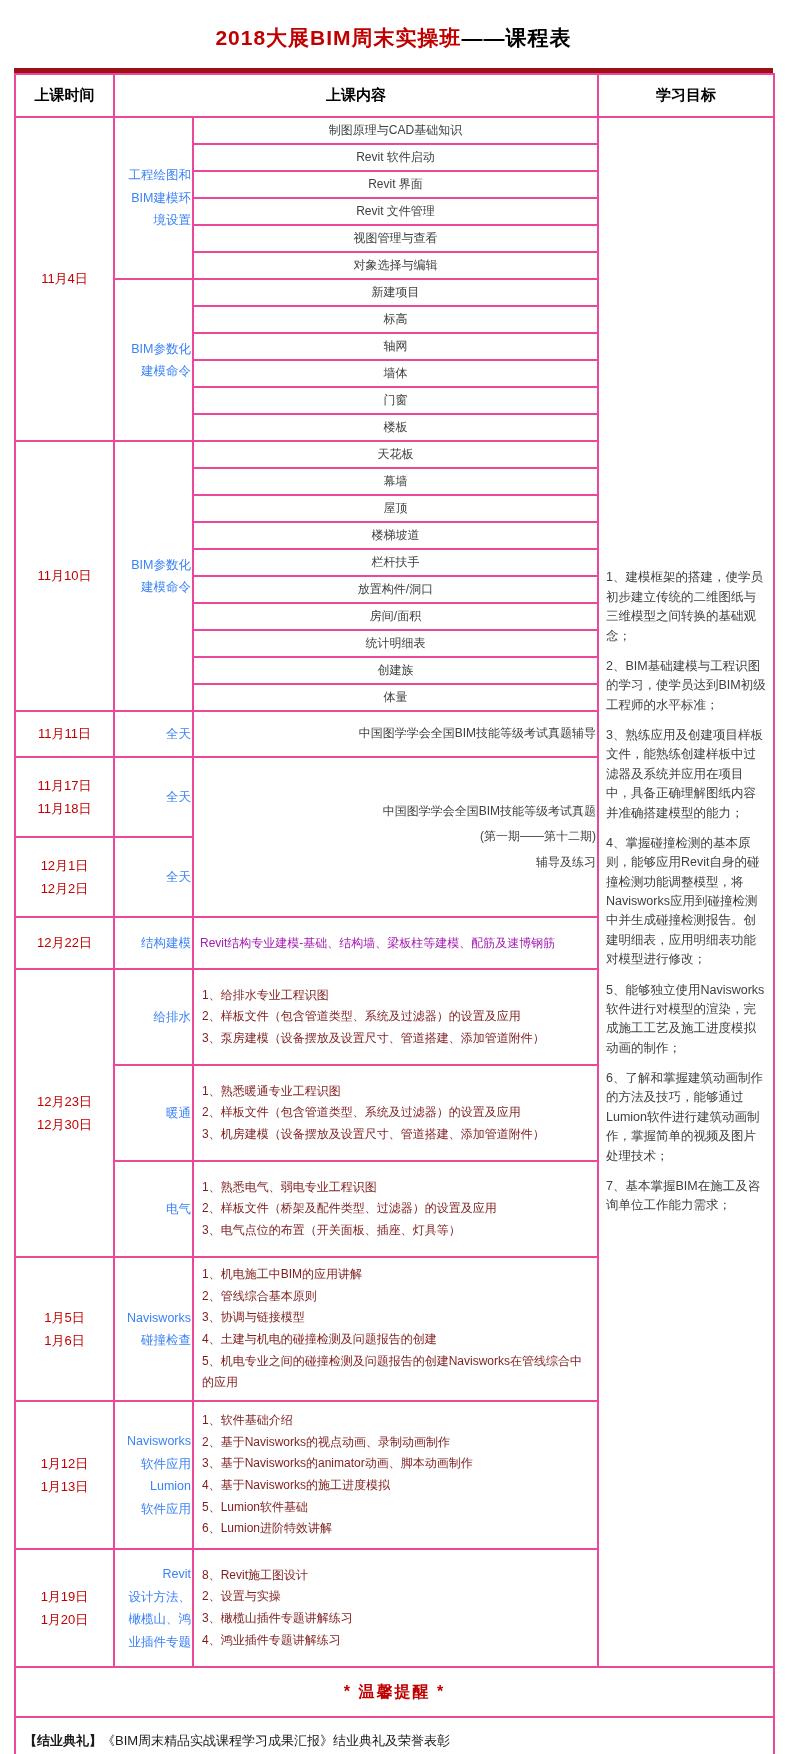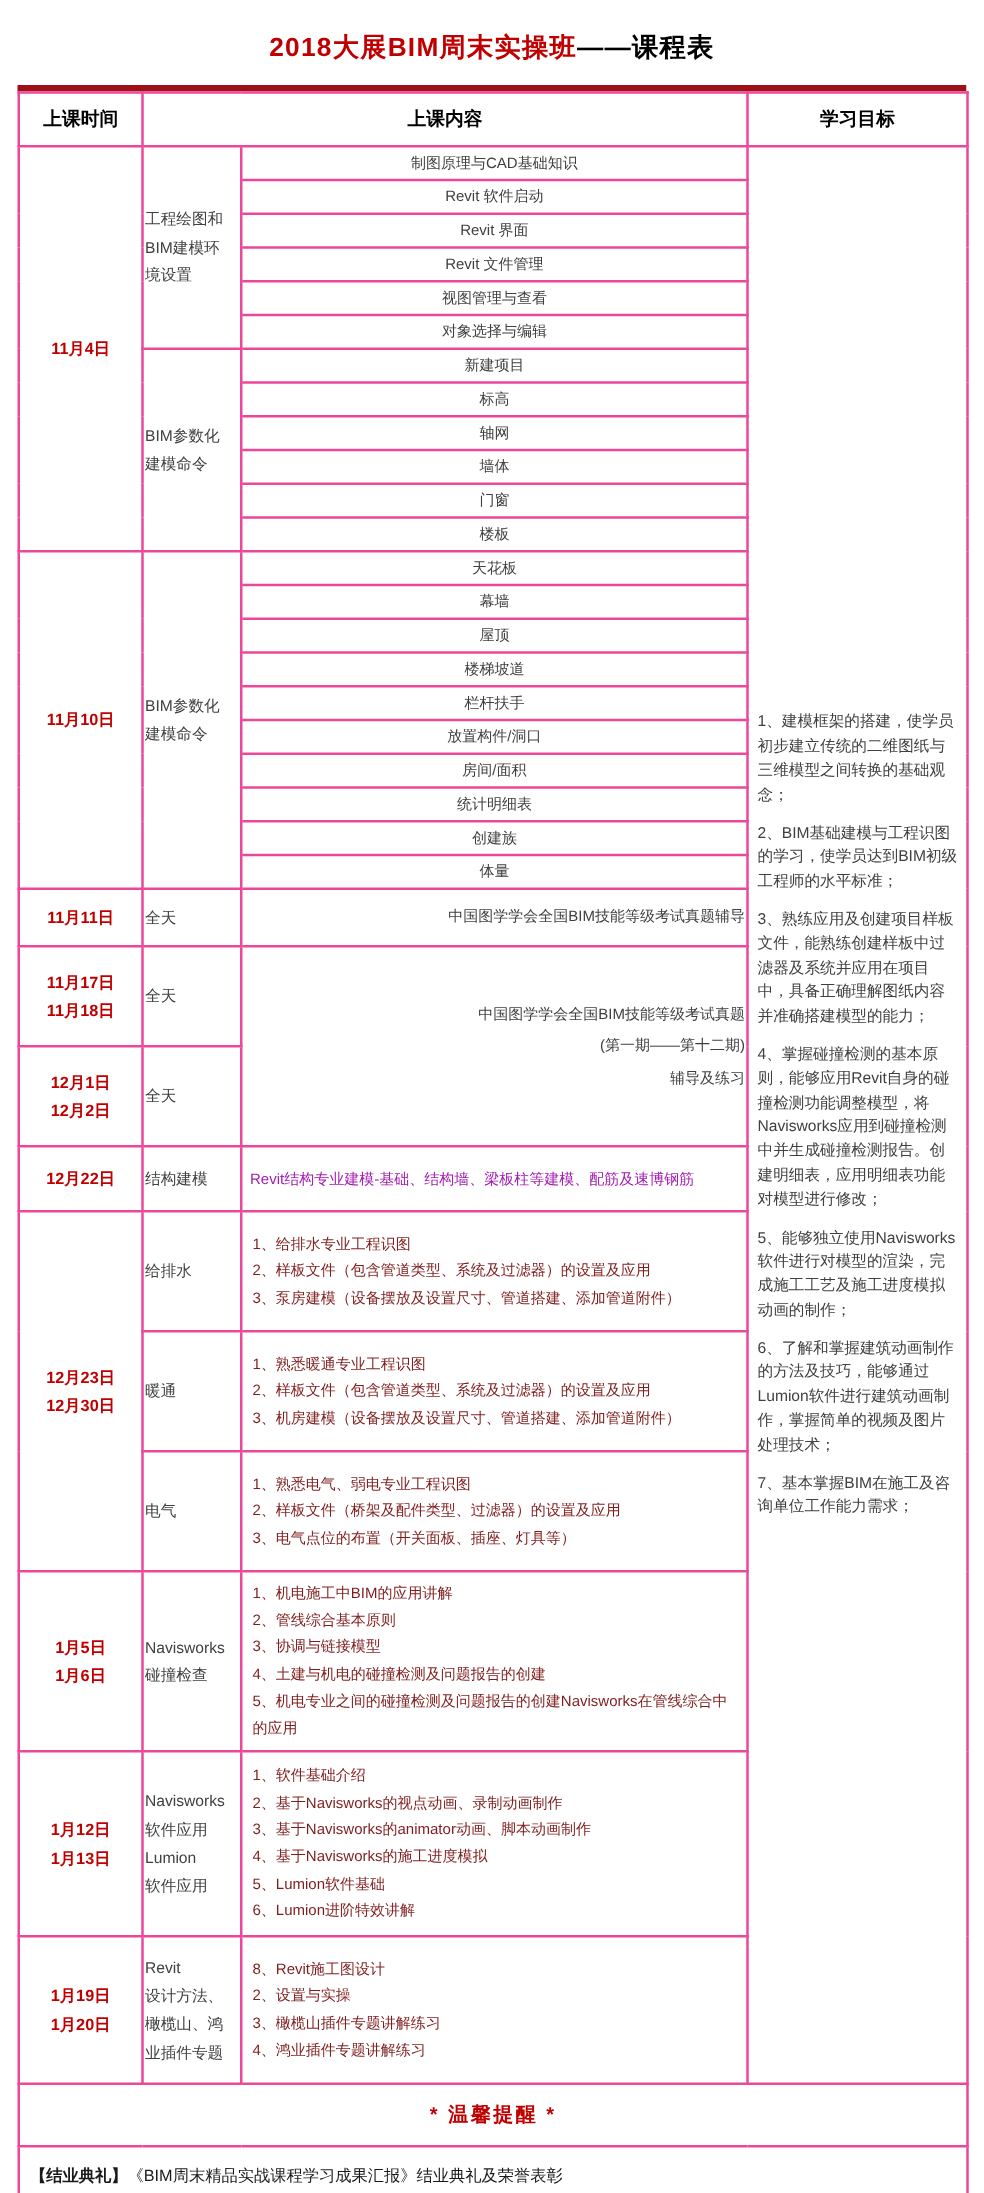--- a/index.html
+++ b/index.html
@@ -8,22 +8,22 @@
   .title{text-align:center;font-size:21px;font-weight:bold;color:#000;margin:16px 0 16px 0;letter-spacing:1px;}
   .title .t-red{color:#c00000;margin-top:29px;}
   .rule{height:5px;background:#9c1016;}
   table.course{border-collapse:collapse;width:759px;table-layout:fixed;}
   .course th,.course td{border:2px solid #ec4899;overflow:hidden;}
   .course th{font-size:15px;color:#000;height:39px;font-weight:bold;background:#fff;}
   col.c-date{width:99px;}
   col.c-cat{width:79px;}
   col.c-content{width:405px;}
   col.c-goal{width:176px;}
-  td.date{color:#c00000;font-weight:bold;text-align:center;white-space:pre-line;font-size:13px;line-height:1.8;}
-  td.cat{text-align:left;white-space:pre-line;font-size:12.5px;line-height:1.8;color:#404040;}
+  td.date{color:#c00000;font-weight:normal;text-align:center;white-space:pre-line;font-size:13px;line-height:1.8;}
+  td.cat{text-align:right;white-space:pre-line;font-size:12.5px;line-height:1.8;color:#3b82f6;}
   td.item{text-align:center;font-size:12px;height:23px;padding:1px 20px;color:#3f3f3f;}
   td.c-center{text-align:right;white-space:pre-line;font-size:12px;line-height:2.1;color:#3f3f3f;}
   td.c-left{text-align:left;font-size:12px;padding:4px 6px;color:#a21caf;}
   td.list{text-align:left;font-size:12px;padding:6px 8px;vertical-align:middle;color:#7f1d1d;}
   td.list div{line-height:1.8;}
   td.goal{vertical-align:middle;padding:0 7px;font-size:12.5px;text-align:left;color:#3f3f3f;}
   td.goal p{margin:11px 0;line-height:1.55;}
   tr.h42 td{height:42px;margin-left:23px;}
   tr.h76 td{height:76px;}
   tr.h82 td{height:82px;}

